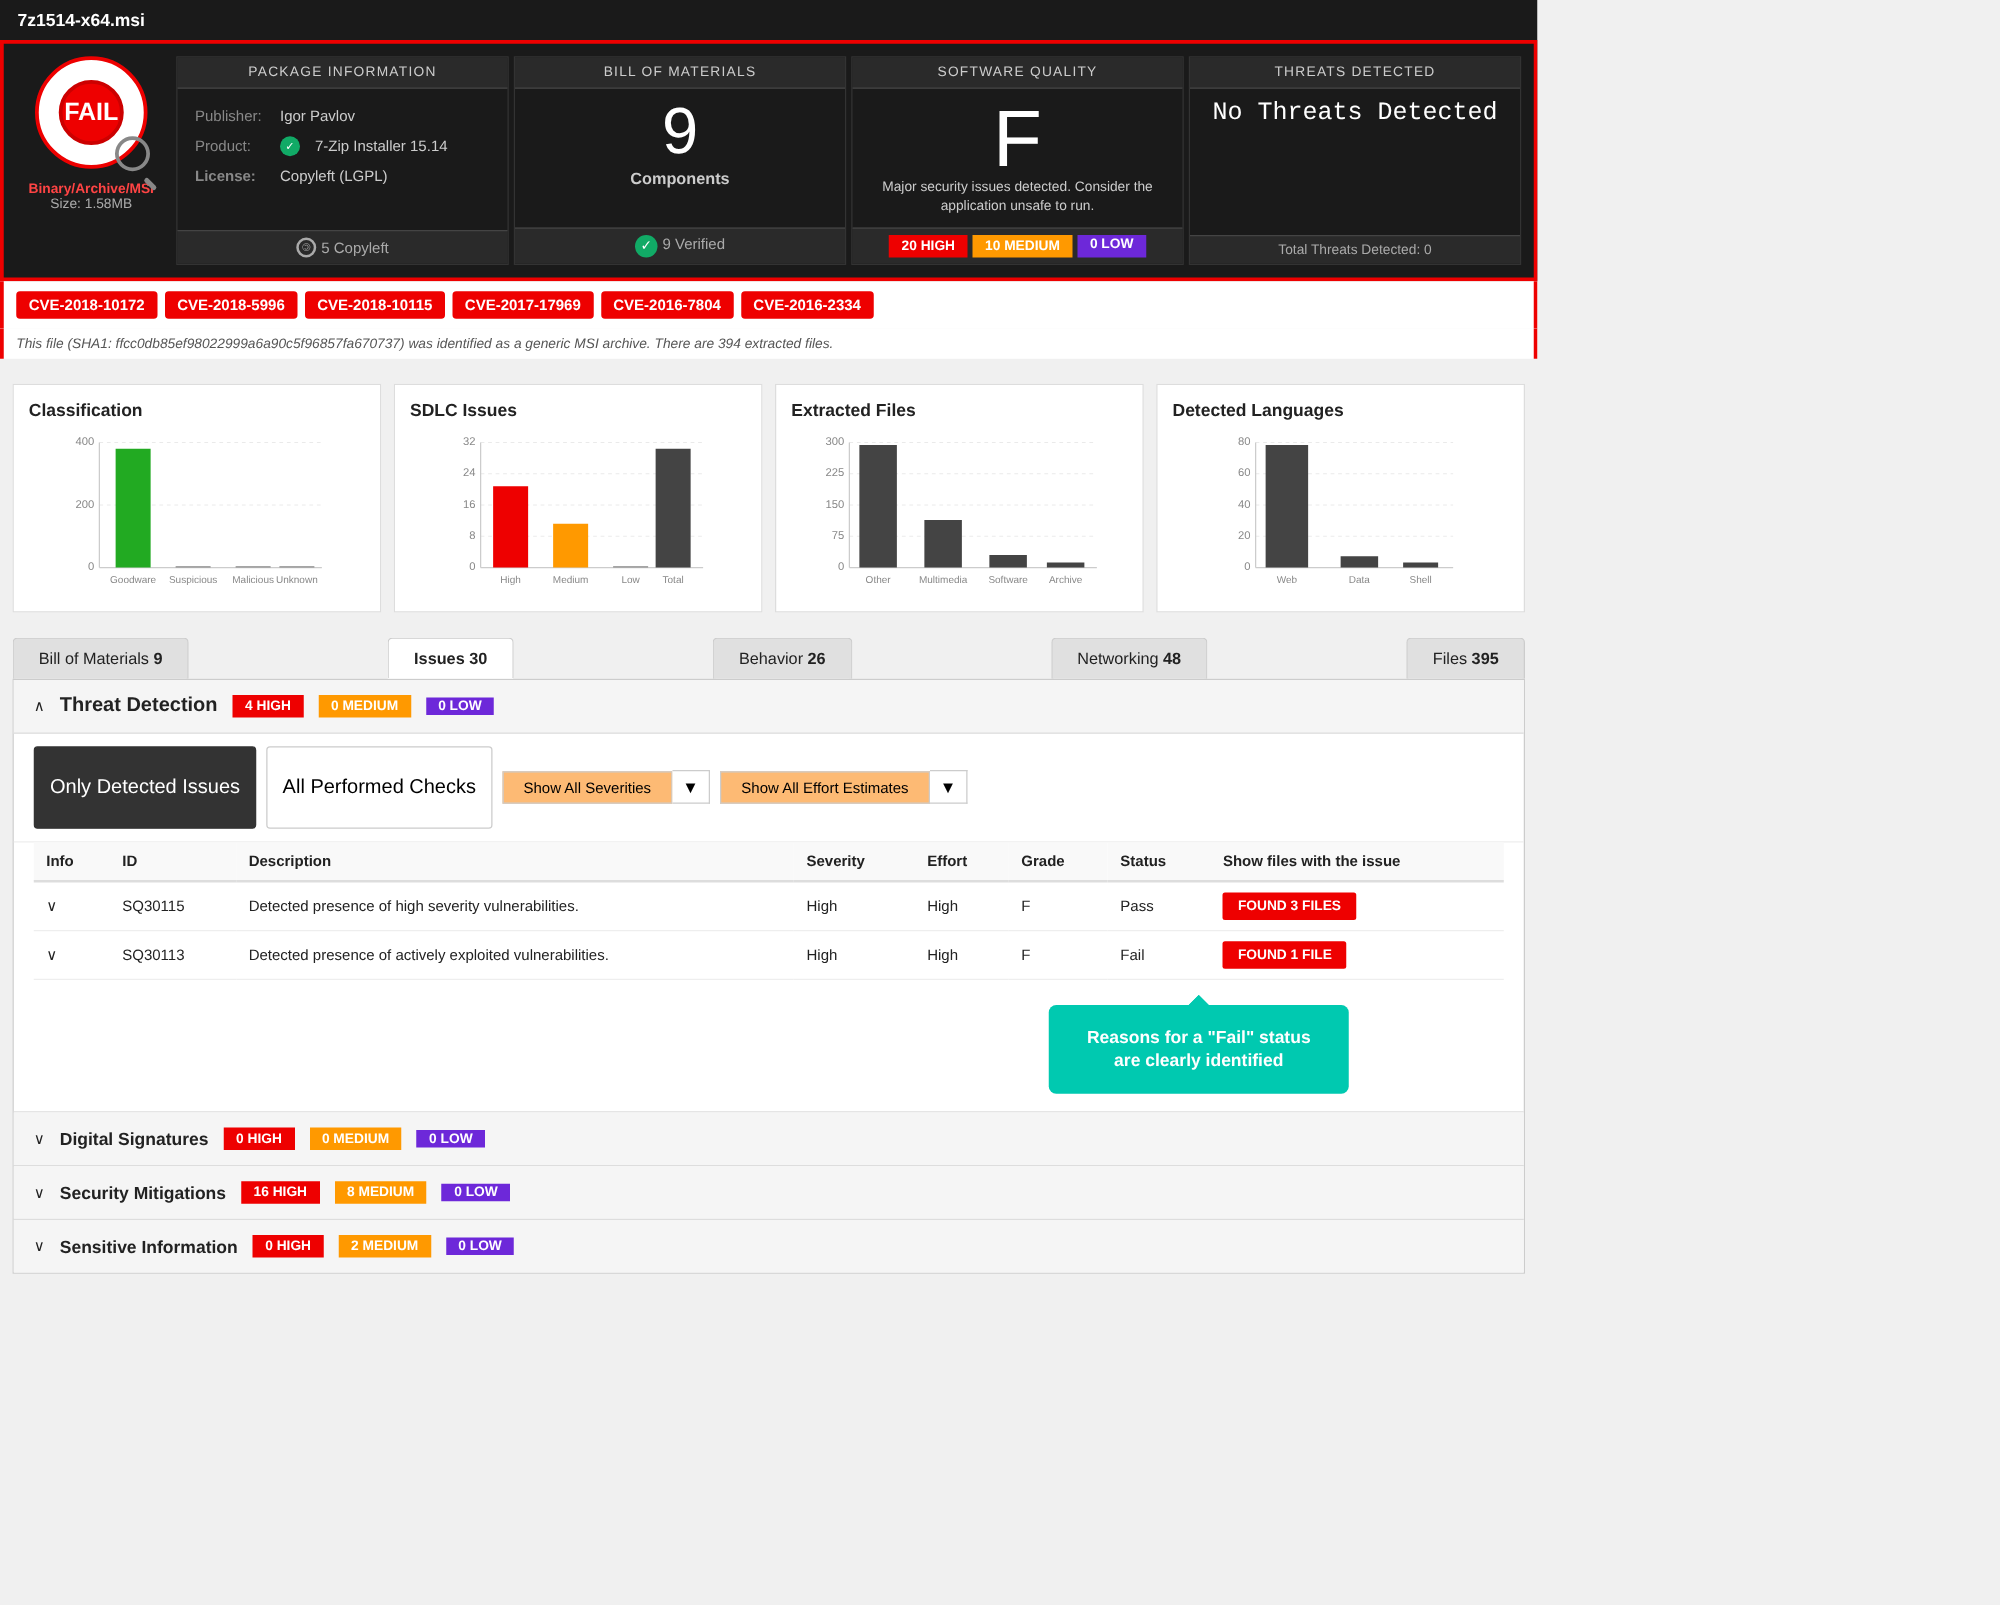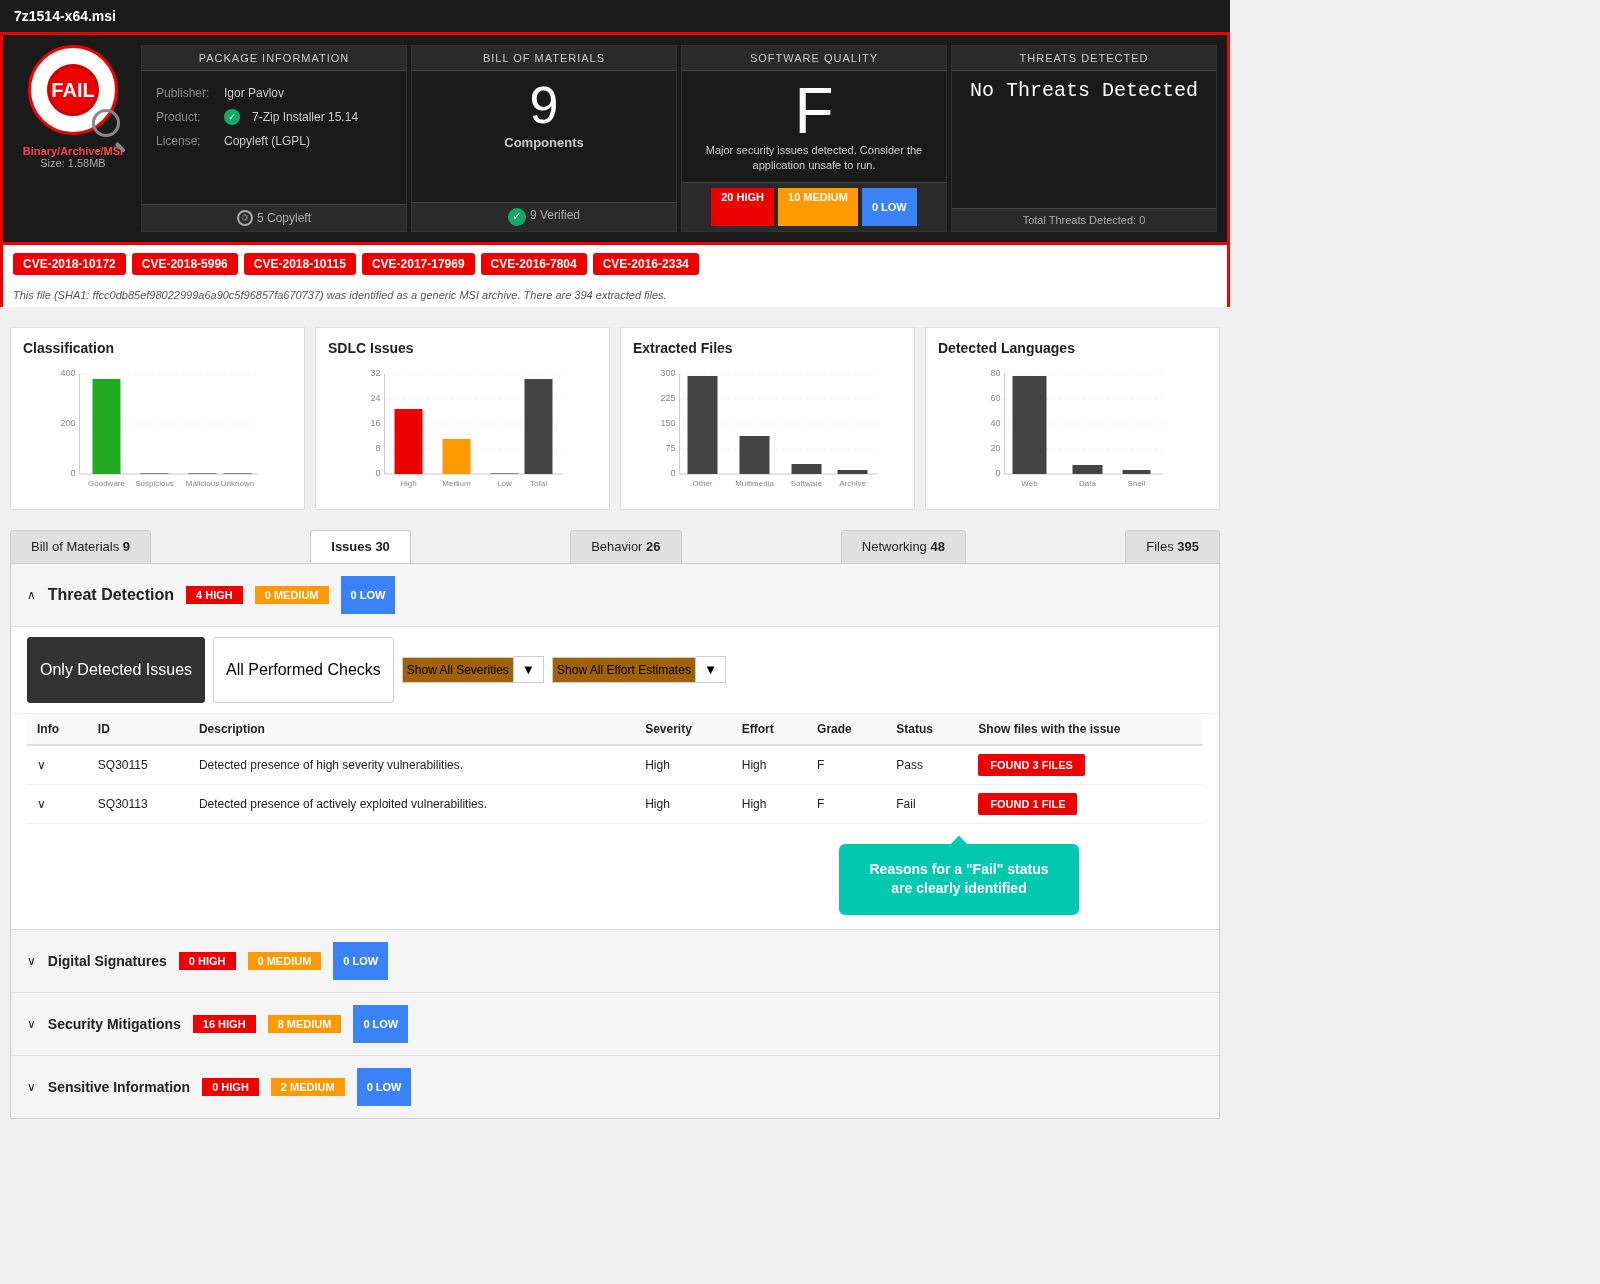--- a/index.html
+++ b/index.html
@@ -28,21 +28,21 @@
     .big-grade { font-size: 64px; font-weight: 300; color: #fff; line-height: 1; }
     .grade-desc { font-size: 11px; color: #ccc; text-align: center; line-height: 1.4; }
     .no-threats { font-size: 20px; color: #fff; text-align: center; font-family: Liberation Mono, monospace; }
     .total-threats { font-size: 11px; color: #aaa; }
     
     .badge-verified { background: #1a6; color: #fff; border-radius: 50%; width: 18px; height: 18px; display: inline-flex; align-items: center; justify-content: center; font-size: 11px; margin-right: 4px; }
     .badge-copy { display: inline-flex; align-items: center; color: #aaa; font-size: 12px; }
     .copyleft-icon { width: 16px; height: 16px; border: 2px solid #aaa; border-radius: 50%; display: inline-flex; align-items: center; justify-content: center; font-size: 9px; margin-right: 4px; transform: scaleX(-1); }
     .sev-high { background: #e00; color: #fff; padding: 3px 10px; font-size: 11px; font-weight: bold; }
     .sev-medium { background: #f90; color: #fff; padding: 3px 10px; font-size: 11px; font-weight: bold; }
-    .sev-low { background: #3b82f6; color: #fff; padding: 13px 10px; font-size: 11px; font-weight: bold; }
+    .sev-low { background: #6d28d9; color: #fff; padding: 1px 10px; font-size: 11px; font-weight: bold; }
     
     
     .pub-info { color: #ccc; font-size: 12px; line-height: 2; }
     .pub-info .row { display: flex; gap: 8px; align-items: center; }
     .pub-info .label { color: #888; width: 60px; }
     .verified-check { background: #1a6; color: #fff; border-radius: 50%; width: 16px; height: 16px; display: inline-flex; align-items: center; justify-content: center; font-size: 9px; }
     
     
     .cve-row { display: flex; gap: 6px; padding: 8px 10px; flex-wrap: wrap; }
     .cve-tag { background: #e00; color: #fff; padding: 4px 10px; border-radius: 3px; font-size: 12px; font-weight: bold; }
@@ -66,21 +66,21 @@
     
     .section-header { display: flex; align-items: center; gap: 12px; padding: 12px 16px; background: #f5f5f5; border-bottom: 1px solid #ddd; }
     .section-title { font-size: 16px; font-weight: bold; }
     .chevron { font-size: 12px; cursor: pointer; }
     
     
     .filter-row { display: flex; gap: 8px; align-items: center; padding: 10px 16px; border-bottom: 1px solid #eee; }
     .filter-btn { padding: 23px 12px; border: 1px solid #ccc; border-radius: 3px; background: #fff; cursor: pointer; font-size: 16px; }
     .filter-btn.active { background: #333; color: #fff; border-color: #333; }
     .filter-select { display: flex; align-items: center; gap: 0; }
-    .filter-select-main { padding: 5px 4px; border: 1px solid #ccc; background: #a16207; font-size: 12px; cursor: pointer; }
+    .filter-select-main { padding: 5px 16px; border: 1px solid #ccc; background: #fdba74; font-size: 12px; cursor: pointer; }
     .filter-select-arrow { padding: 5px 8px; border: 1px solid #ccc; border-left: none; background: #fff; cursor: pointer; }
     
     
     .found-line { padding: 8px 16px; font-size: 12px; color: #444; border-bottom: 1px solid #eee; }
     .found-line a { color: #09f; text-decoration: none; }
     
     
     .issues-table { width: 100%; border-collapse: collapse; }
     .issues-table th { background: #f9f9f9; border-bottom: 2px solid #ddd; padding: 8px 10px; text-align: left; font-size: 12px; font-weight: bold; }
     .issues-table td { padding: 8px 10px; border-bottom: 1px solid #eee; font-size: 12px; vertical-align: middle; }
@@ -128,21 +128,21 @@
           <div class="row">
               <span class="label" style="color:#888;">Publisher:</span>
               <span style="color:#ccc;">Igor Pavlov</span>
             </div>
           <div class="row">
               <span class="label" style="color:#888;">Product:</span>
               <span class="verified-check">✓</span>
               <span style="color:#ccc; margin-left:4px;">7-Zip Installer 15.14</span>
             </div>
           <div class="row">
-              <span class="label" style="color:#888;">License:</span>
+              <span class="label" style="color:#888;font-weight:bold;">License:</span>
               <span style="color:#ccc;">Copyleft (LGPL)</span>
             </div>
         </div>
       </div>
       <div class="info-panel-footer">
         <span class="badge-copy">
           <span class="copyleft-icon" style="font-size:9px;color:#aaa;border-color:#aaa;">©</span>
           <span style="color:#aaa; font-size:12px;">5 Copyleft</span>
         </span>
       </div>

